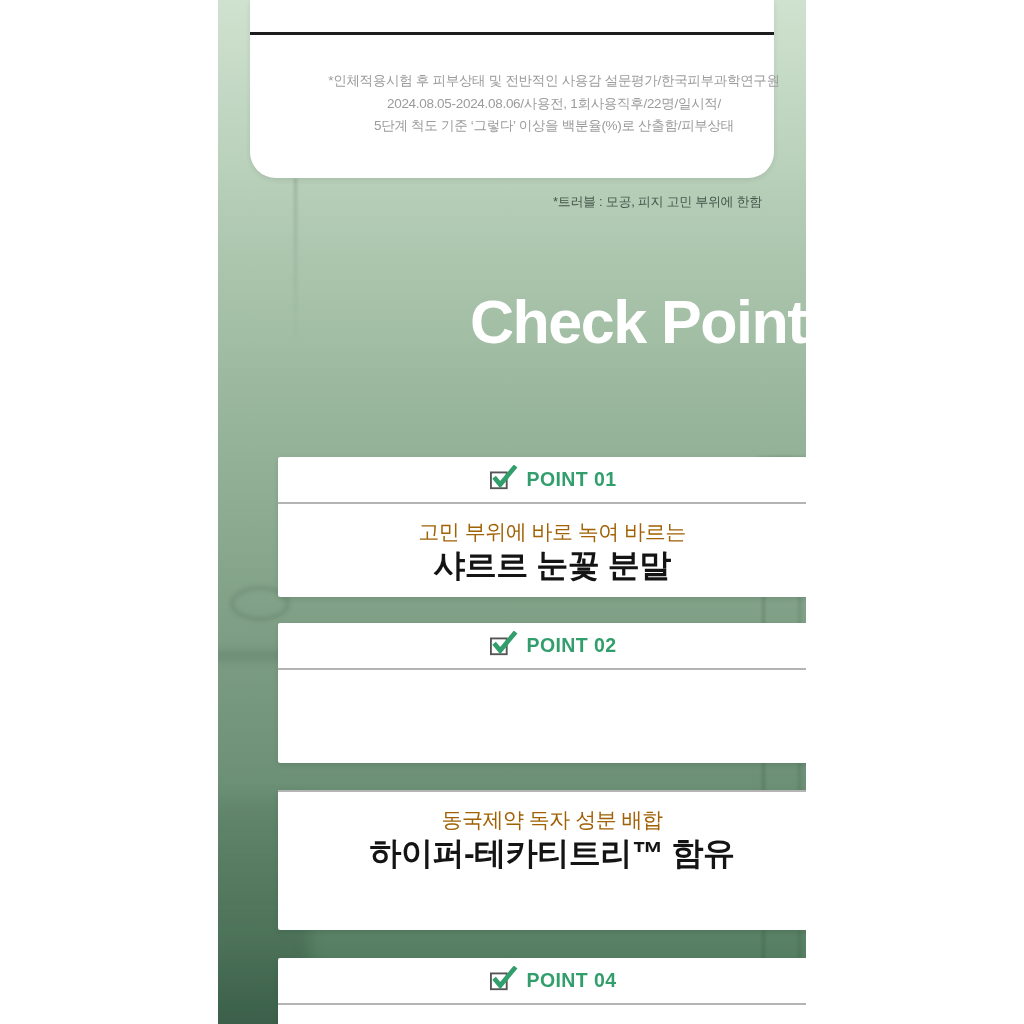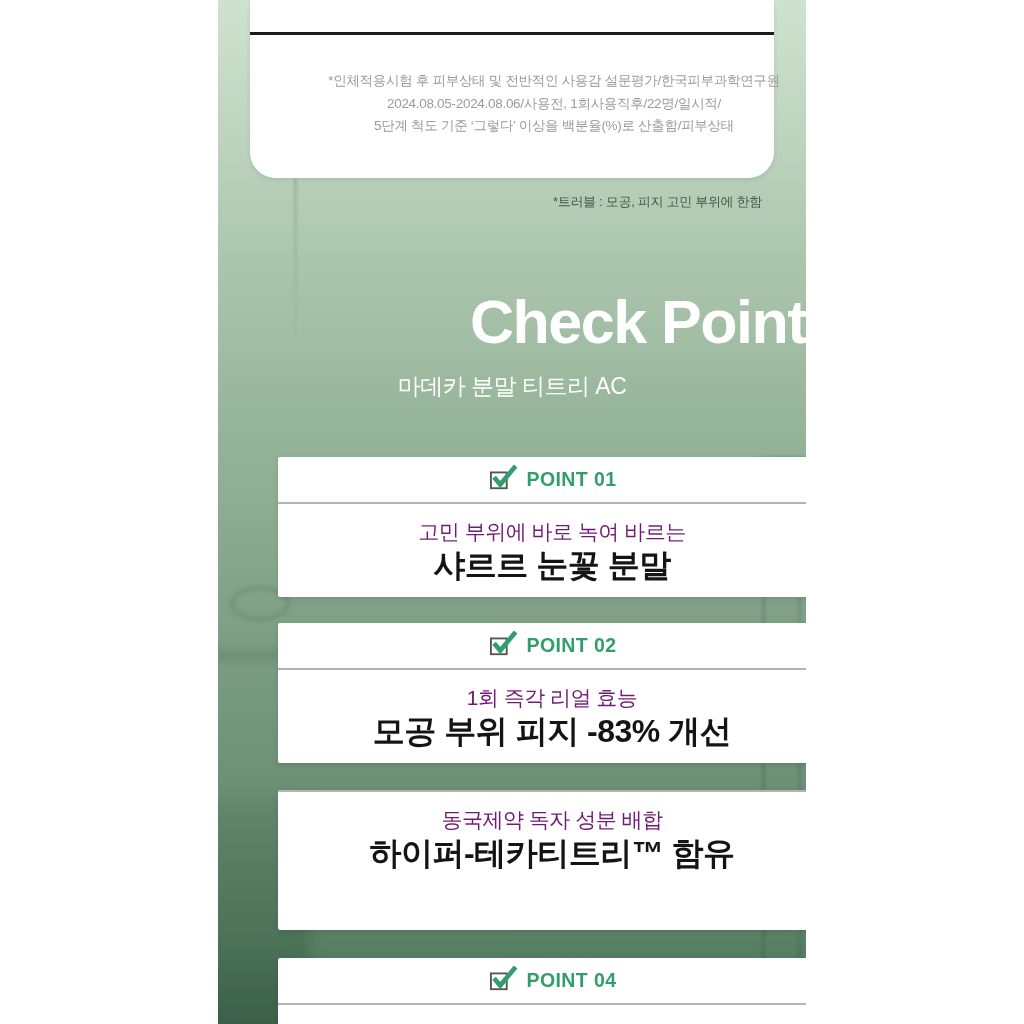--- a/index.html
+++ b/index.html
@@ -84,21 +84,21 @@
   .pc-header {
     height: 45px; display: flex; align-items: center; justify-content: center;
     gap: 9px;
   }
   .checkbox { display: inline-flex; margin-top: -4px; }
   .pc-label {
     color: #319e6b; font-size: 19.5px; font-weight: 700; letter-spacing: 0.4px;
   }
   .pc-divider { height: 1.5px; background: #b4b4b4; width: 100%; }
   .pc-body { padding-top: 12px; text-align: center; }
-  .pc-line1 { color: #701a75; font-size: 21px; line-height: 31px; letter-spacing: -0.5px; }
+  .pc-line1 { color: #a16207; font-size: 21px; line-height: 31px; letter-spacing: -0.5px; }
   .pc-line2 { color: #141414; font-size: 32px; font-weight: 700; line-height: 37px;
     letter-spacing: -0.5px; }
 </style>
 </head>
 <body>
 
 <div class="column">
 
   <div class="decor">
     <div class="v-line"></div>
@@ -117,21 +117,20 @@
     <div class="note-lines">
       <div>*인체적용시험 후 피부상태 및 전반적인 사용감 설문평가/한국피부과학연구원</div>
       <div>2024.08.05-2024.08.06/사용전, 1회사용직후/22명/일시적/</div>
       <div>5단계 척도 기준 ‘그렇다’ 이상을 백분율(%)로 산출함/피부상태</div>
     </div>
   </div>
 
   <div class="trouble-note">*트러블 : 모공, 피지 고민 부위에 한함</div>
 
   <h1 class="title">Check Point</h1>
-  <div class="subtitle">마데카 분말 티트리 AC</div>
 
   <section class="point-card pc1">
     <div class="pc-header">
       <span class="checkbox">
         <svg width="30" height="26" viewBox="0 0 32 28">
           <rect x="3" y="8" width="17" height="17" fill="#ffffff" stroke="#555555" stroke-width="2"></rect>
           <path d="M8 15 L13 21 L28 3" fill="none" stroke="#319e6b" stroke-width="5" stroke-linecap="square"></path>
         </svg>
       </span>
       <span class="pc-label">POINT 01</span>
@@ -147,24 +146,20 @@
     <div class="pc-header">
       <span class="checkbox">
         <svg width="30" height="26" viewBox="0 0 32 28">
           <rect x="3" y="8" width="17" height="17" fill="#ffffff" stroke="#555555" stroke-width="2"></rect>
           <path d="M8 15 L13 21 L28 3" fill="none" stroke="#319e6b" stroke-width="5" stroke-linecap="square"></path>
         </svg>
       </span>
       <span class="pc-label">POINT 02</span>
     </div>
     <div class="pc-divider"></div>
-    <div class="pc-body">
-      <div class="pc-line1">1회 즉각 리얼 효능</div>
-      <div class="pc-line2">모공 부위 피지 -83% 개선</div>
-    </div>
   </section>
 
   <section class="point-card pc3">
     <div class="pc-divider"></div>
     <div class="pc-body">
       <div class="pc-line1">동국제약 독자 성분 배합</div>
       <div class="pc-line2">하이퍼-테카티트리™ 함유</div>
     </div>
   </section>
 

